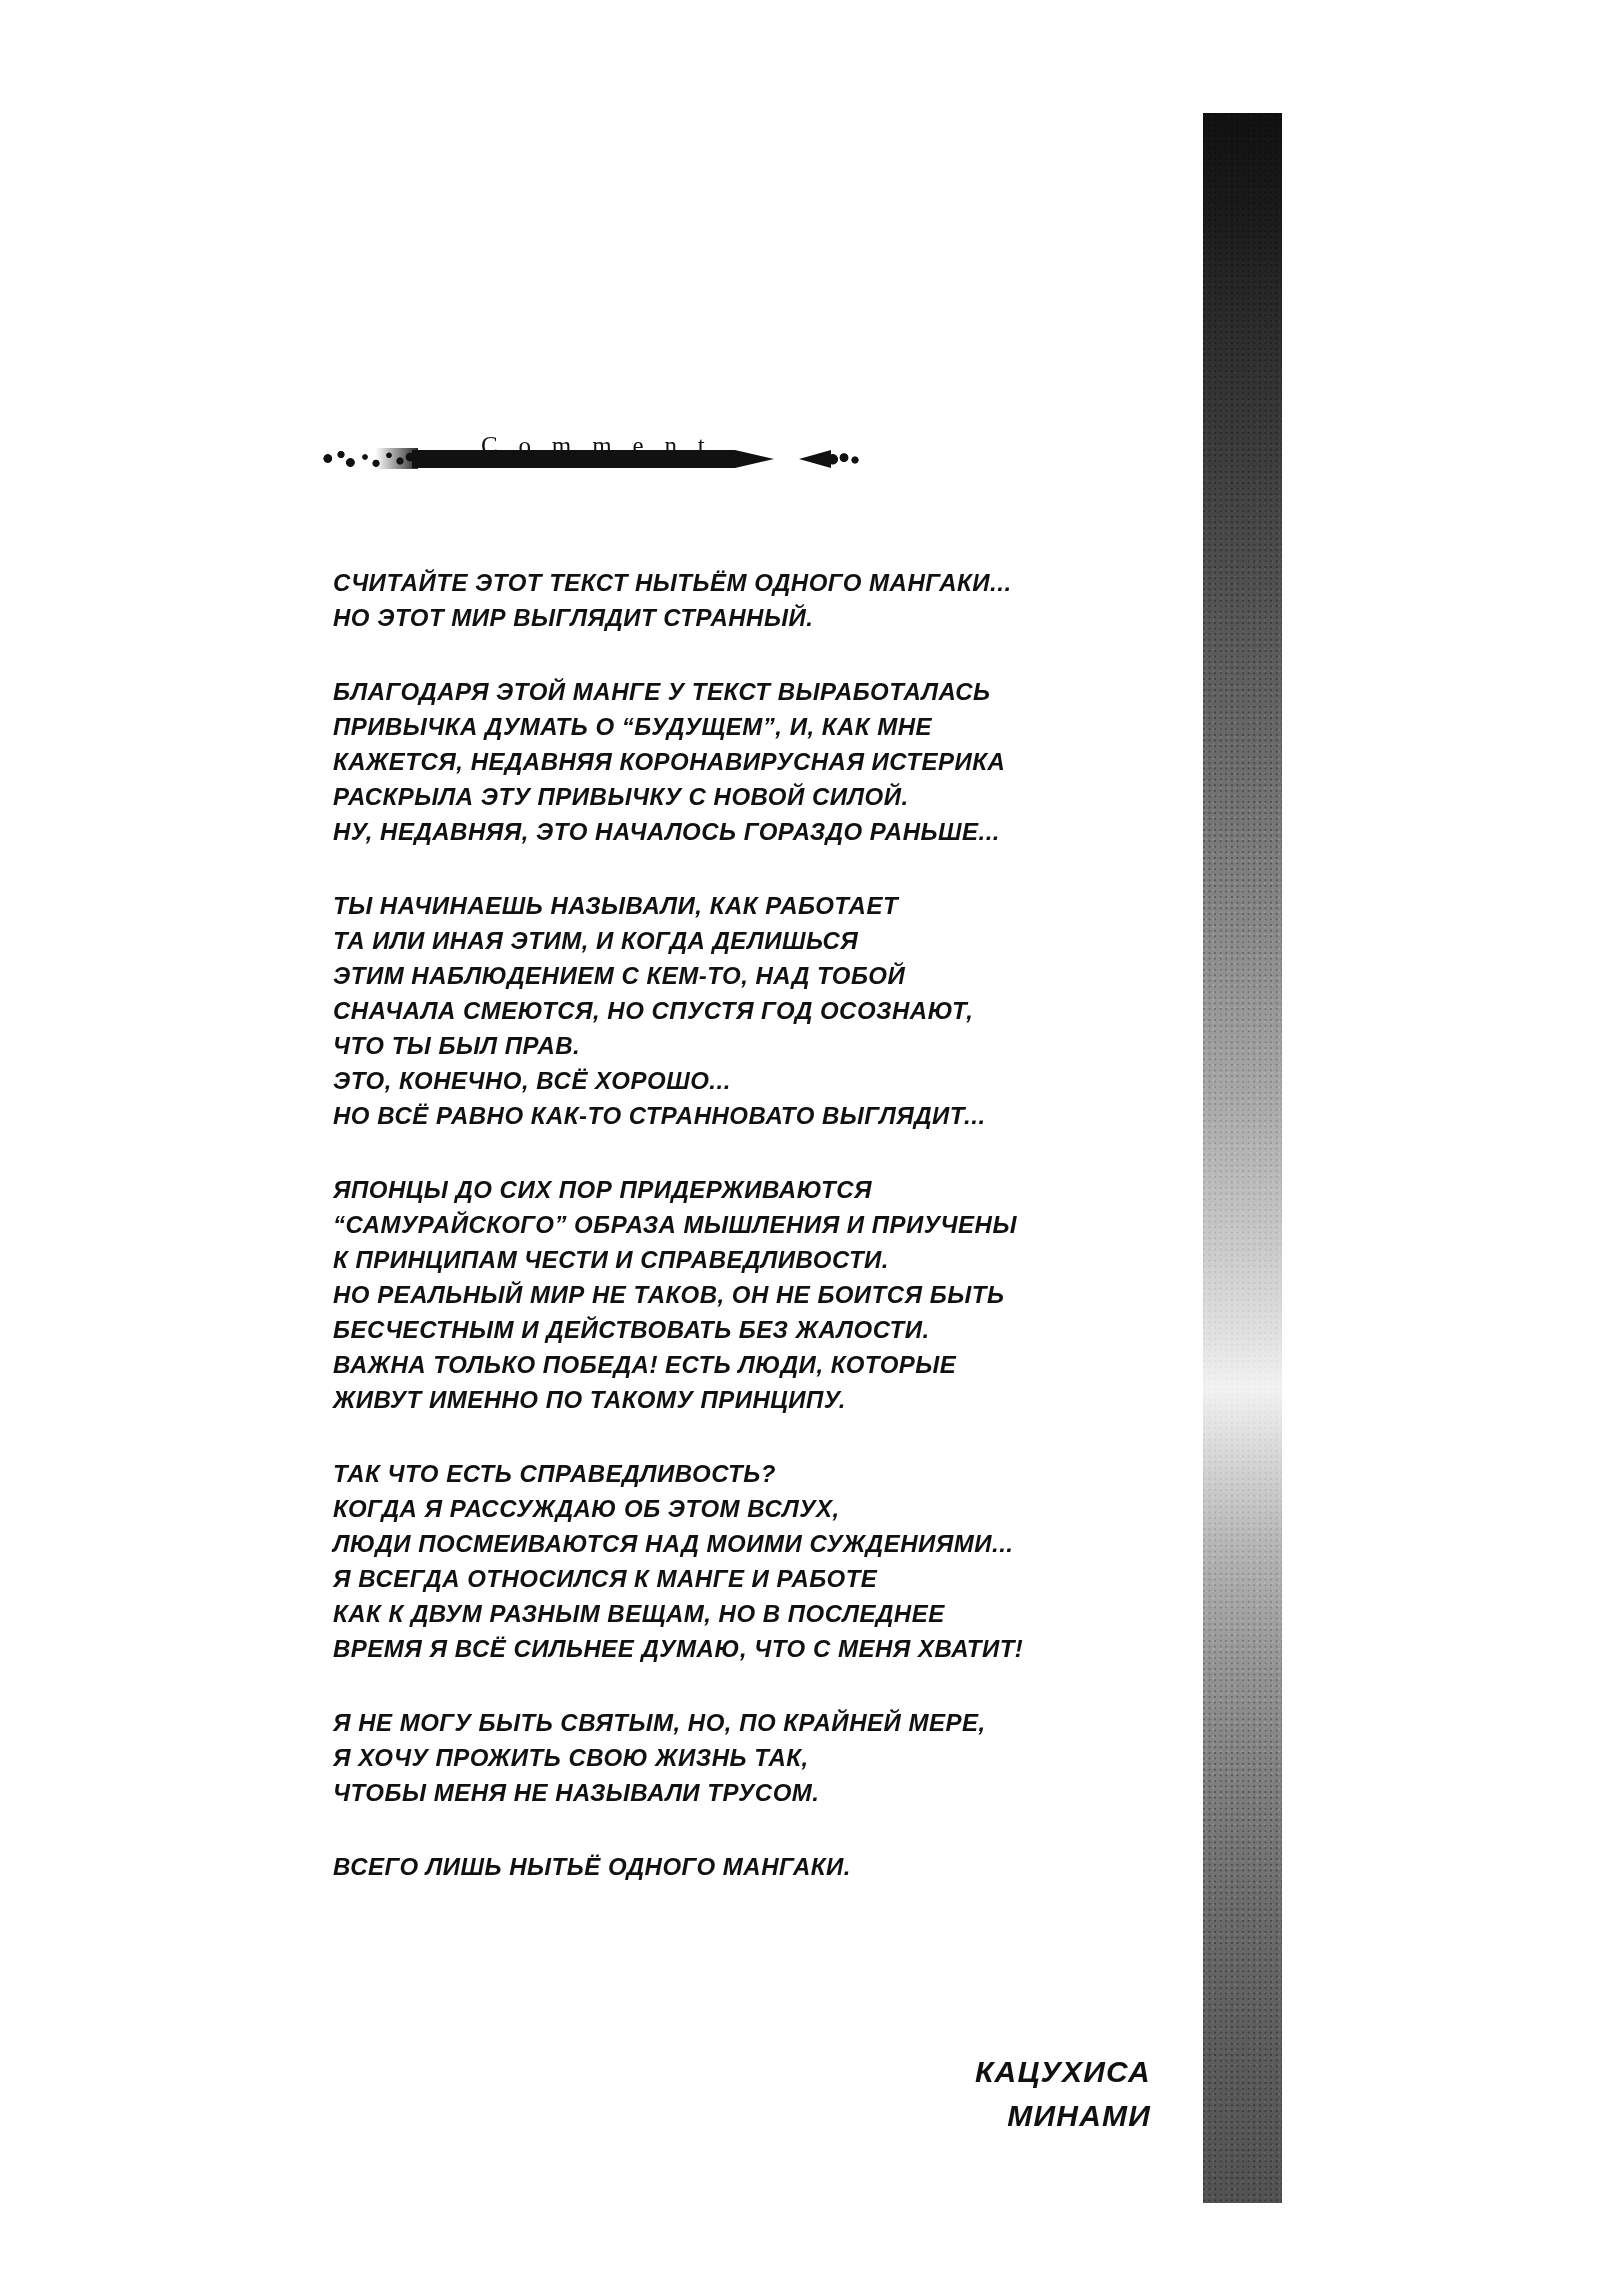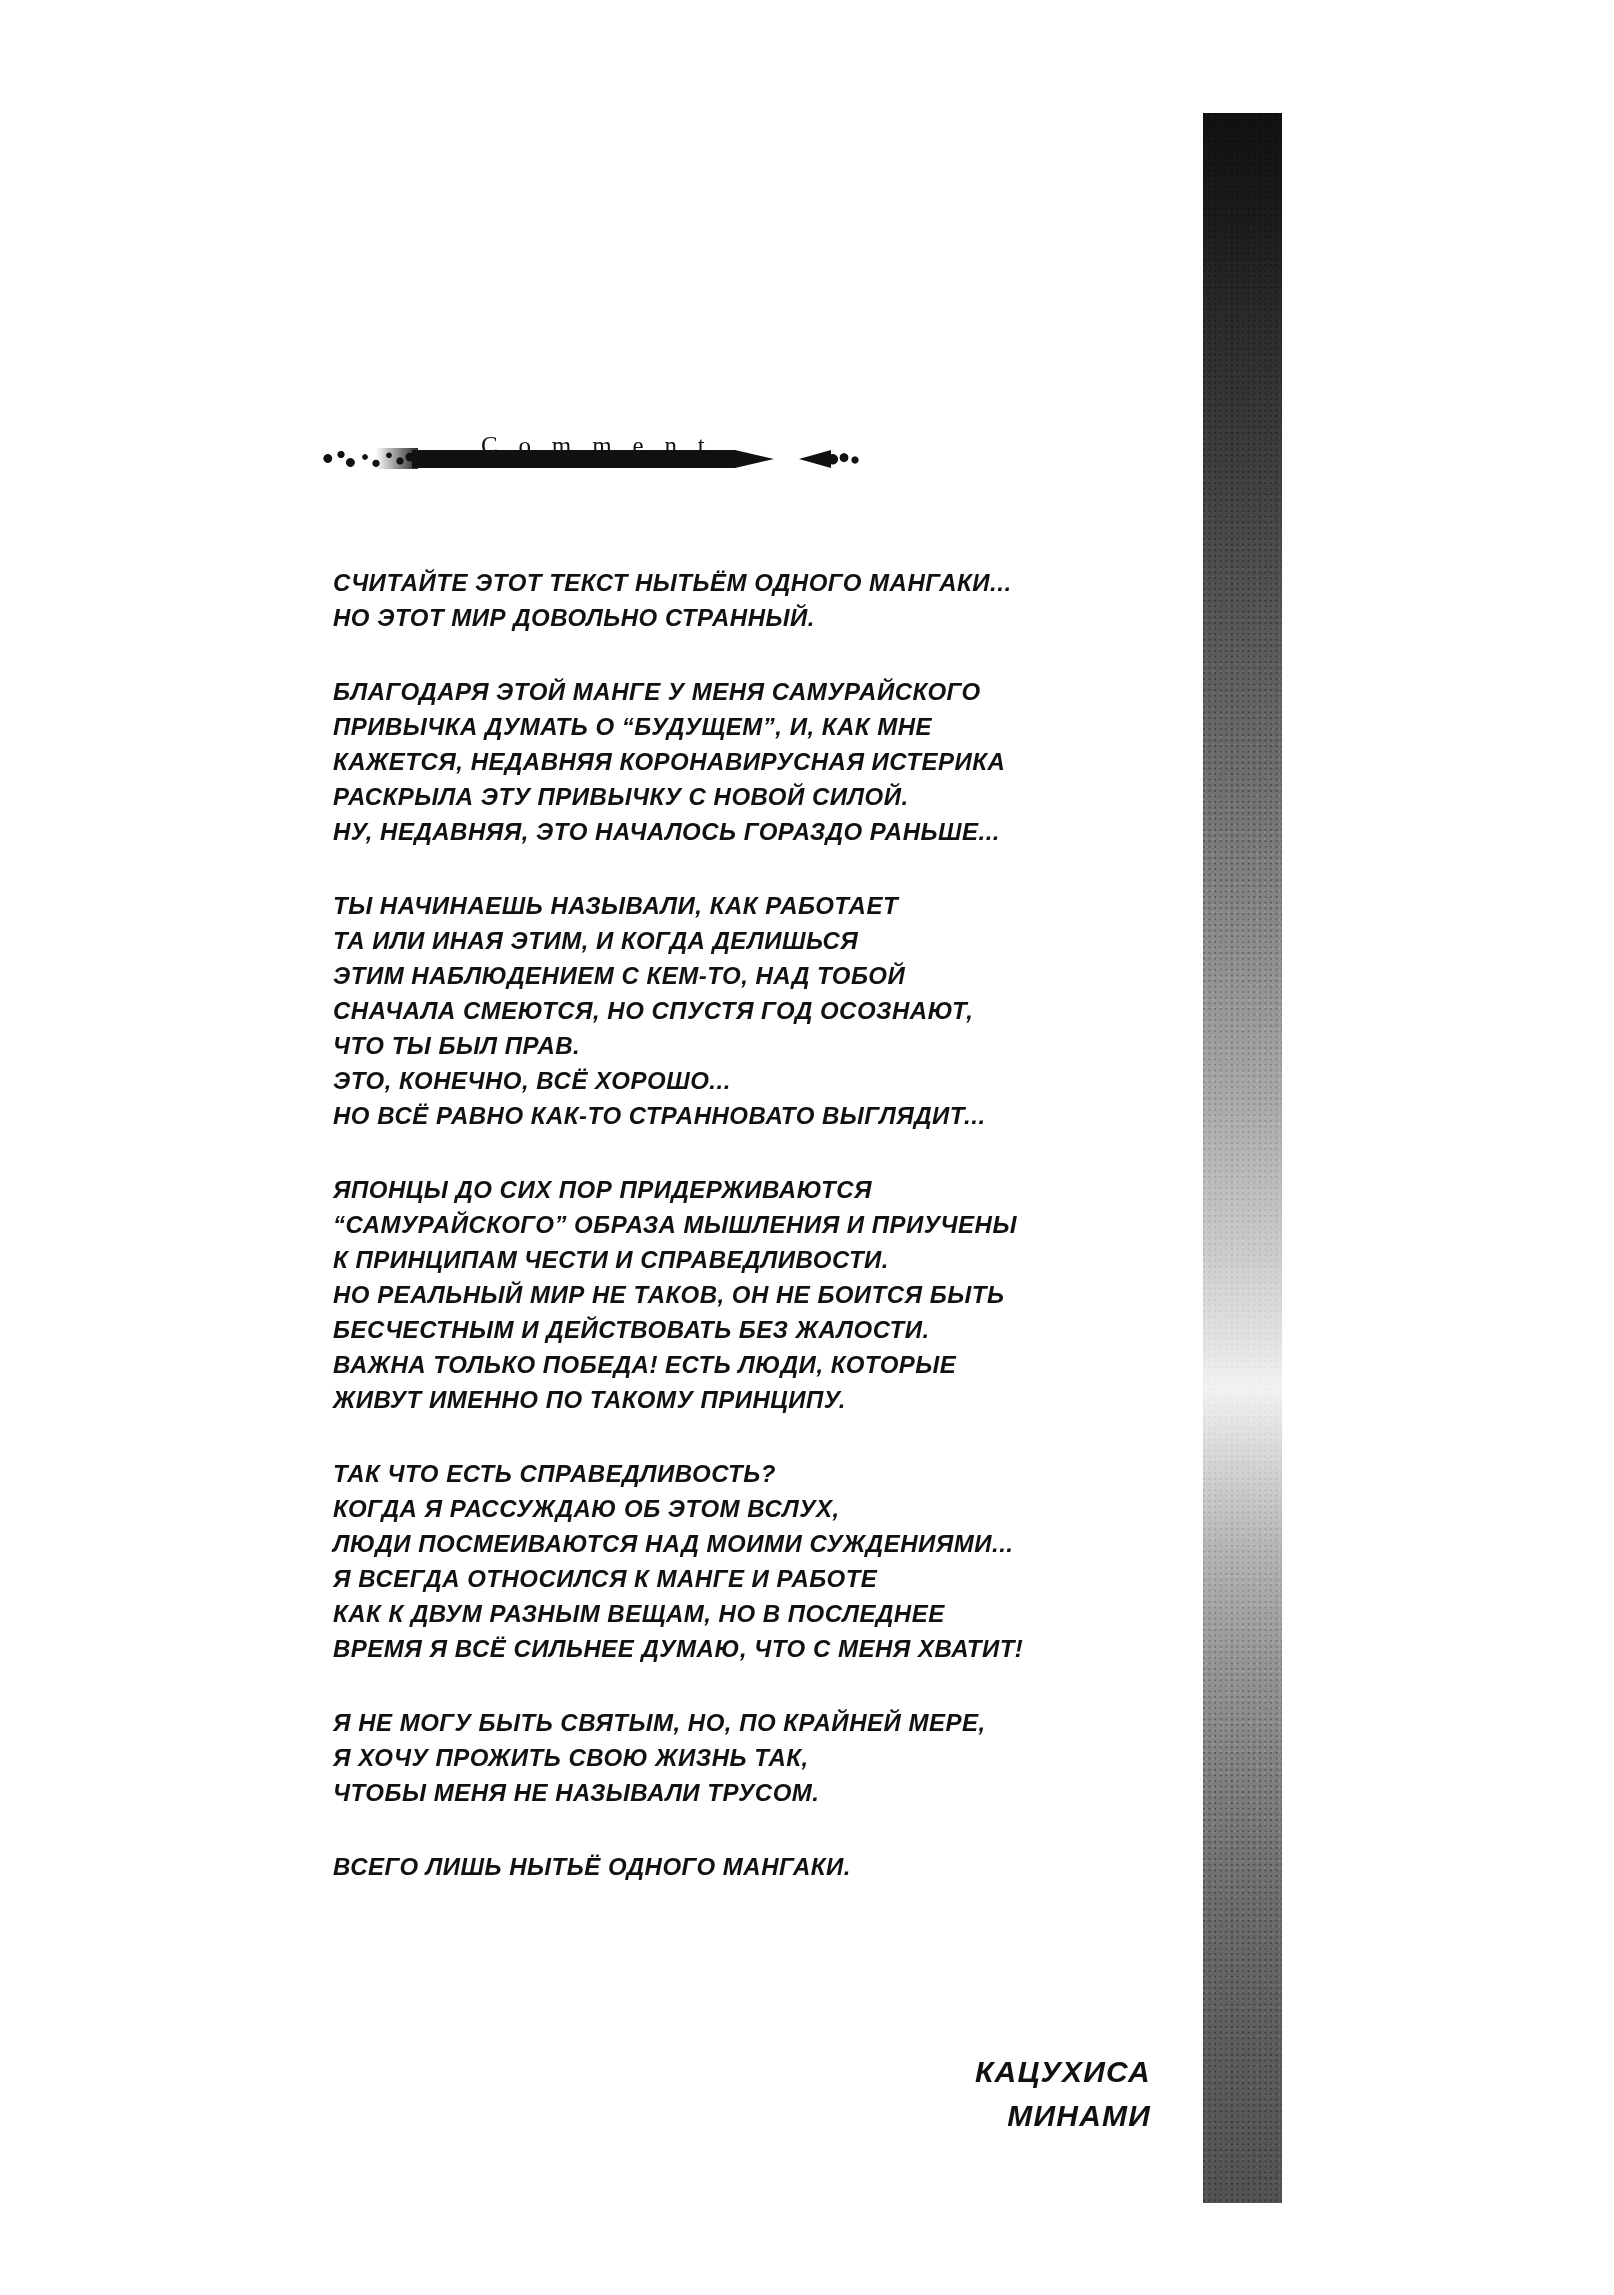--- a/index.html
+++ b/index.html
@@ -193,25 +193,25 @@
     <div class="banner-left-splatter"></div>
     <div class="banner-bar"></div>
     <div class="banner-right-mark"></div>
     <div class="comment-title">C o m m e n t</div>
   </div>
 
   <div class="body-copy">
 
     <div class="para">
       <div class="line">СЧИТАЙТЕ ЭТОТ ТЕКСТ НЫТЬЁМ ОДНОГО МАНГАКИ...</div>
-      <div class="line">НО ЭТОТ МИР ДОВОЛЬНО СТРАННЫЙ.</div>
-    </div>
-
-    <div class="para">
-      <div class="line">БЛАГОДАРЯ ЭТОЙ МАНГЕ У МЕНЯ САМУРАЙСКОГО</div>
+      <div class="line">НО ЭТОТ МИР ВЫГЛЯДИТ СТРАННЫЙ.</div>
+    </div>
+
+    <div class="para">
+      <div class="line">БЛАГОДАРЯ ЭТОЙ МАНГЕ У ТЕКСТ ВЫРАБОТАЛАСЬ</div>
       <div class="line">ПРИВЫЧКА ДУМАТЬ О “БУДУЩЕМ”, И, КАК МНЕ</div>
       <div class="line">КАЖЕТСЯ, НЕДАВНЯЯ КОРОНАВИРУСНАЯ ИСТЕРИКА</div>
       <div class="line">РАСКРЫЛА ЭТУ ПРИВЫЧКУ С НОВОЙ СИЛОЙ.</div>
       <div class="line">НУ, НЕДАВНЯЯ, ЭТО НАЧАЛОСЬ ГОРАЗДО РАНЬШЕ...</div>
     </div>
 
     <div class="para">
       <div class="line">ТЫ НАЧИНАЕШЬ НАЗЫВАЛИ, КАК РАБОТАЕТ</div>
       <div class="line">ТА ИЛИ ИНАЯ ЭТИМ, И КОГДА ДЕЛИШЬСЯ</div>
       <div class="line">ЭТИМ НАБЛЮДЕНИЕМ С КЕМ-ТО, НАД ТОБОЙ</div>

